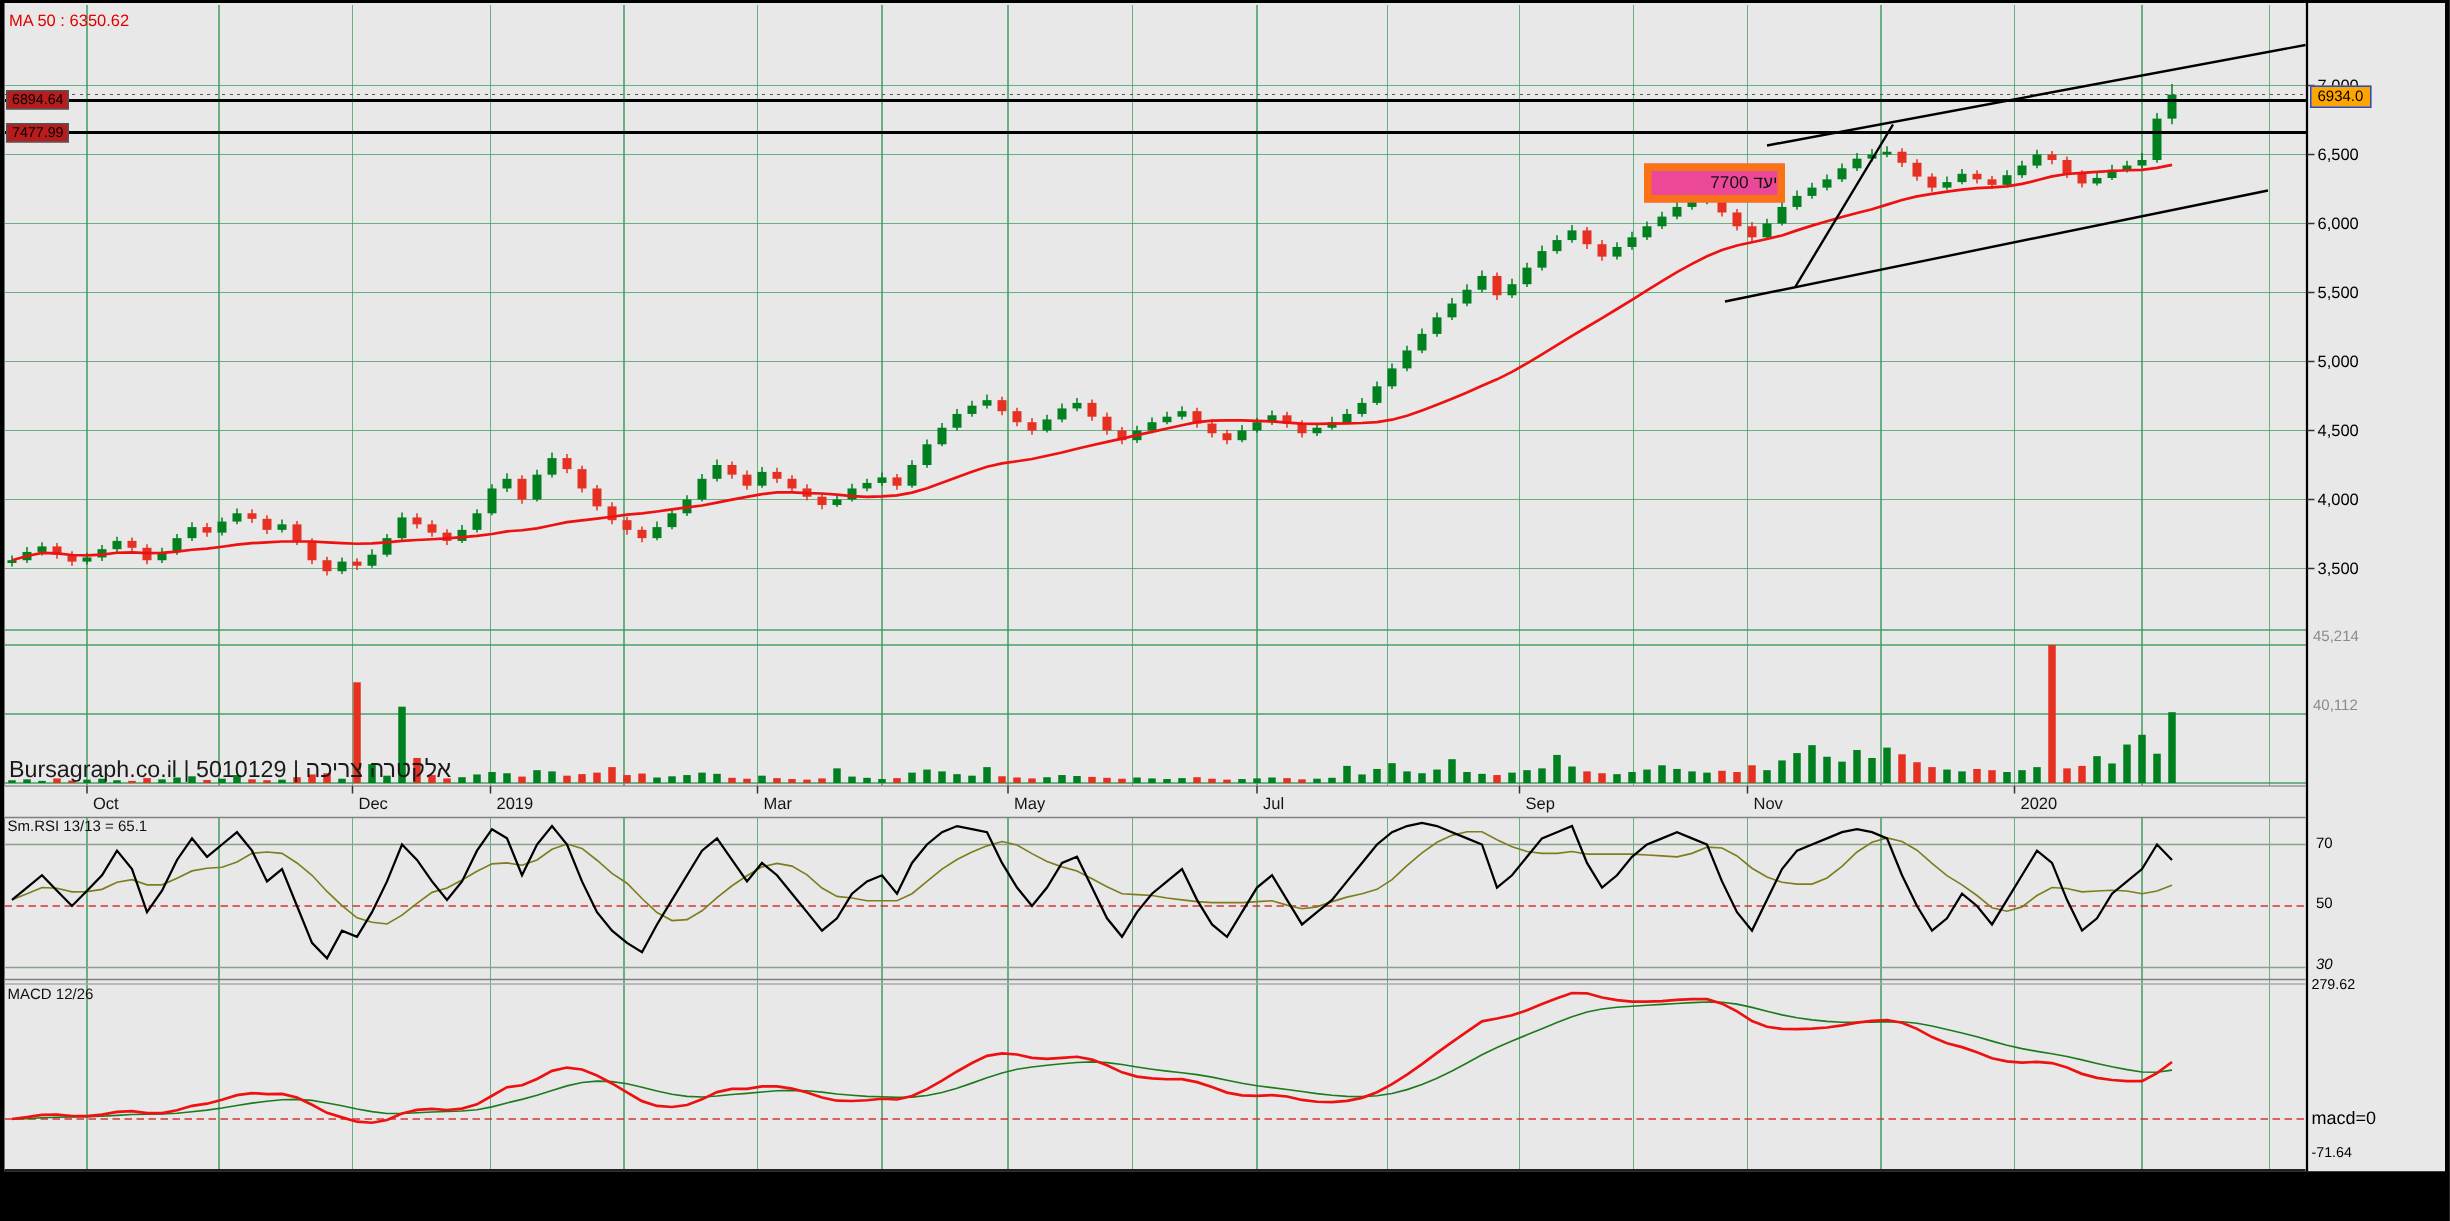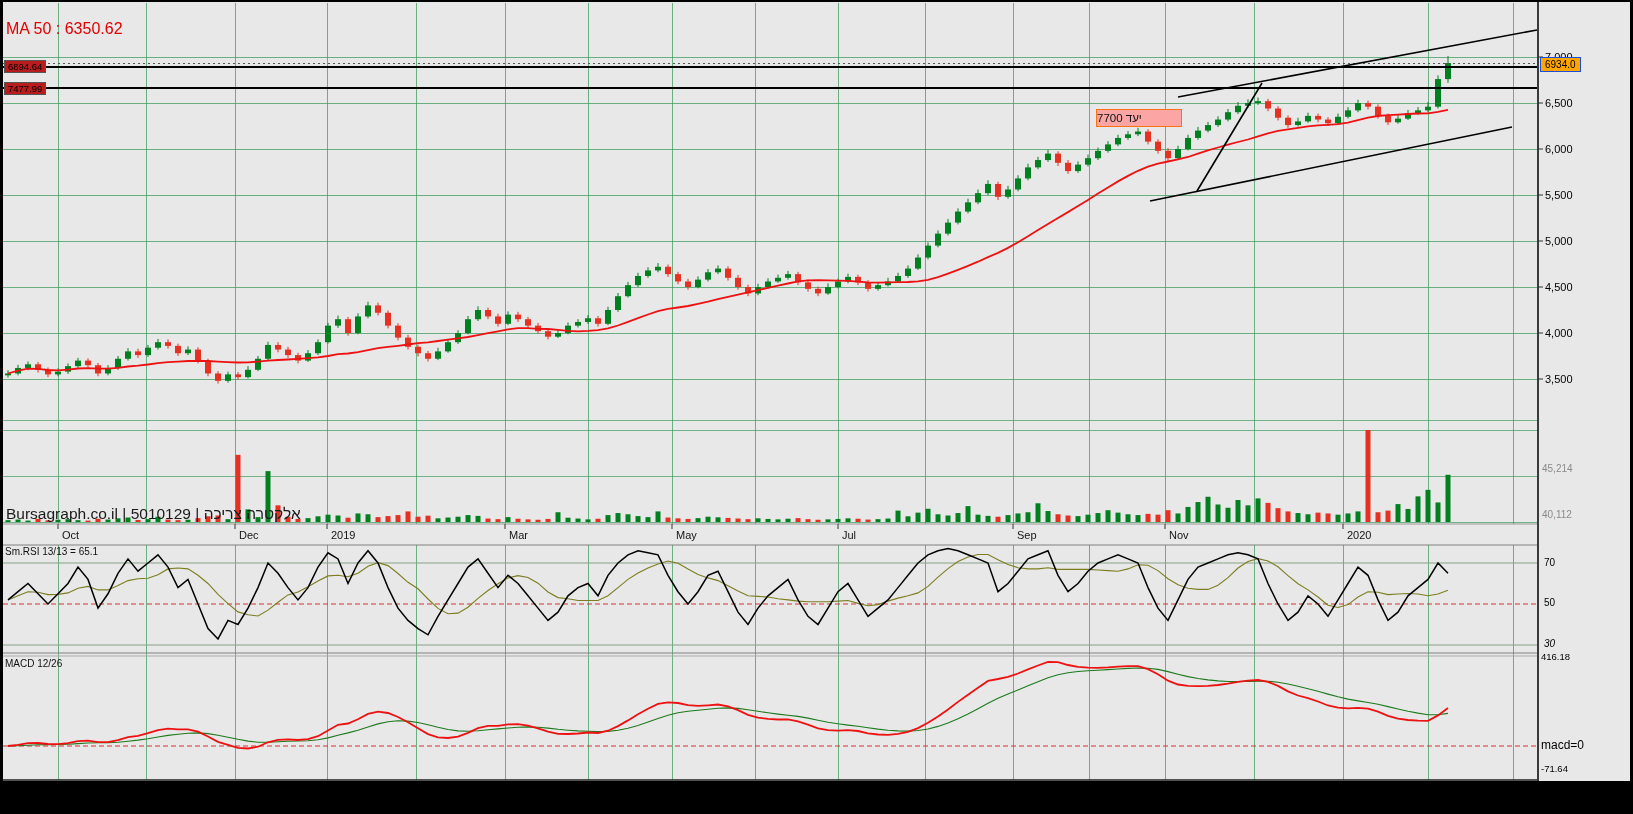--- a/index.html
+++ b/index.html
@@ -1,34 +1,34 @@
 <!DOCTYPE html>
 <html><head>
 <meta charset="utf-8">
 <style>
   html,body{margin:0;padding:0;background:#000;}
   #app{position:relative;width:1633px;height:814px;background:#000;overflow:hidden;
        font-family:"Liberation Sans",sans-serif;}
   #chart-bg{position:absolute;left:3px;top:2px;width:1627px;height:779px;background:#e8e8e8;}
   #chart-svg{position:absolute;left:0;top:0;}
   .lbl{position:absolute;white-space:nowrap;color:#111;}
-  #ma-label{left:6px;top:20px;font-size:16px;color:#e00000;}
+  #ma-label{left:6px;top:8px;font-size:11px;color:#e00000;}
   .level-box{left:4px;font-size:9.5px;background:#b91c1c;border:1px solid #555;
              padding:0 3px;line-height:11px;color:#000;}
   #level-box-1{top:60px;}
   #level-box-2{top:82px;}
   #price-tag{left:1540px;top:57px;background:#ffa500;color:#000;font-size:10px;
              padding:1px 4px;line-height:11px;border:1px solid #1d4ed8;}
-  #target-box{left:1096px;top:109px;width:84px;height:16px;border:1px solid #f97316;
-              background:#fca5a5;font-size:11.5px;text-align:left;line-height:16px;direction:rtl;}
+  #target-box{left:1096px;top:109px;width:84px;height:16px;border:5px solid #f97316;
+              background:#ec4899;font-size:11.5px;text-align:right;line-height:16px;direction:rtl;}
   #watermark{left:6px;top:505px;font-size:15.5px;color:#1a1a1a;}
   #rsi-label{left:5px;top:546px;font-size:10px;}
   #macd-label{left:5px;top:658px;font-size:10px;}
   .scale-sm{font-size:10px;color:#000;}
-  .vol-scale{font-size:10px;color:#8a8a8a;margin-top:44px;}
+  .vol-scale{font-size:10px;color:#8a8a8a;}
   #vol-label-1{left:1542px;top:419px;}
   #vol-label-2{left:1542px;top:465px;}
   #rsi-70{left:1544px;top:557px;}
   #rsi-50{left:1544px;top:597px;}
   #rsi-30{left:1544px;top:638px;font-style:italic;}
   #macd-top{left:1541px;top:651px;font-size:9.5px;}
   #macd-zero{left:1541px;top:738px;font-size:12px;}
   #macd-bottom{left:1541px;top:763px;font-size:9.5px;}
   #bottom-strip{position:absolute;left:0;top:781px;width:1633px;height:33px;background:#000;}
 </style>
@@ -595,18 +595,18 @@
 
   <div class="lbl vol-scale" id="vol-label-1">45,214</div>
   <div class="lbl vol-scale" id="vol-label-2">40,112</div>
 
   <div class="lbl" id="rsi-label">Sm.RSI 13/13 = 65.1</div>
   <div class="lbl scale-sm" id="rsi-70">70</div>
   <div class="lbl scale-sm" id="rsi-50">50</div>
   <div class="lbl scale-sm" id="rsi-30">30</div>
 
   <div class="lbl" id="macd-label">MACD 12/26</div>
-  <div class="lbl scale-sm" id="macd-top">416.18</div>
+  <div class="lbl scale-sm" id="macd-top">279.62</div>
   <div class="lbl scale-sm" id="macd-zero">macd=0</div>
   <div class="lbl scale-sm" id="macd-bottom">-71.64</div>
 
   <div id="bottom-strip"></div>
 </div>
 
 </body></html>

